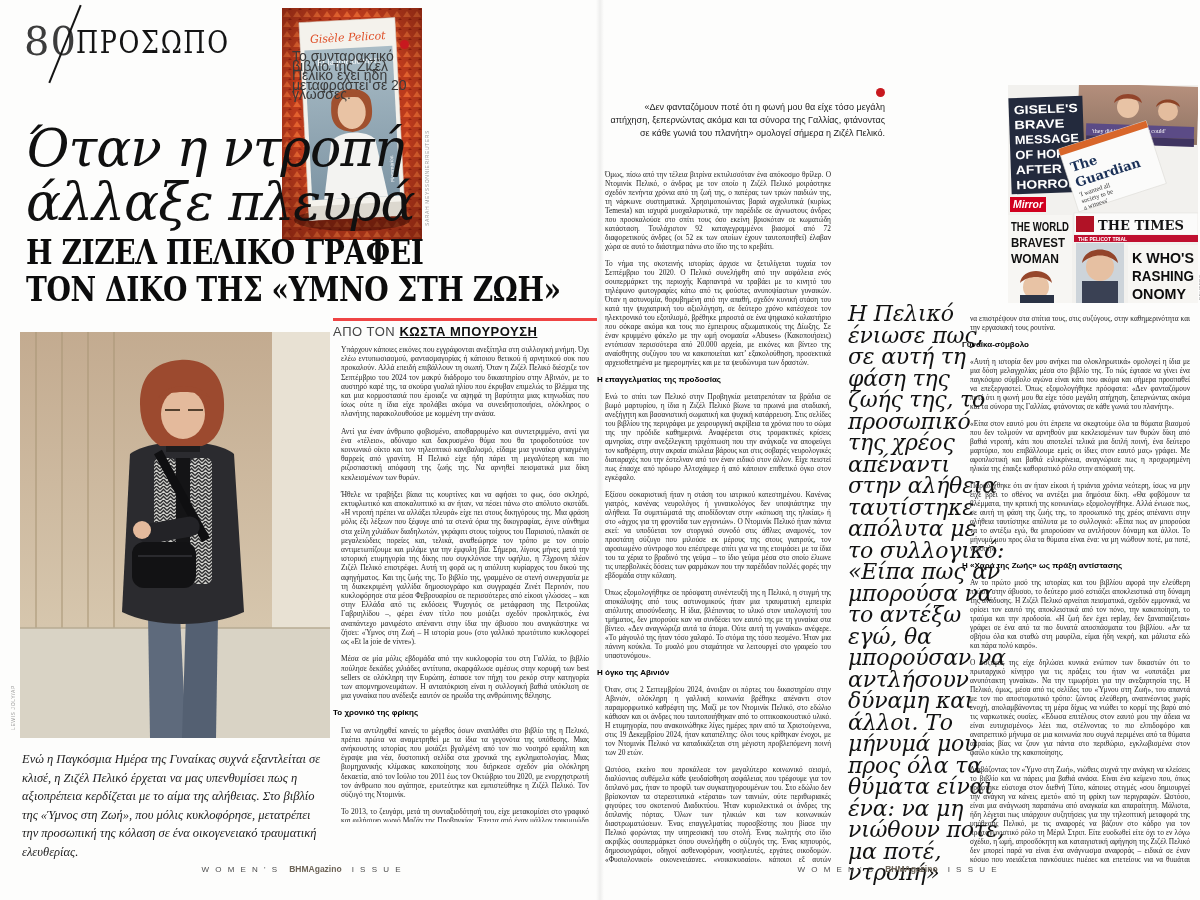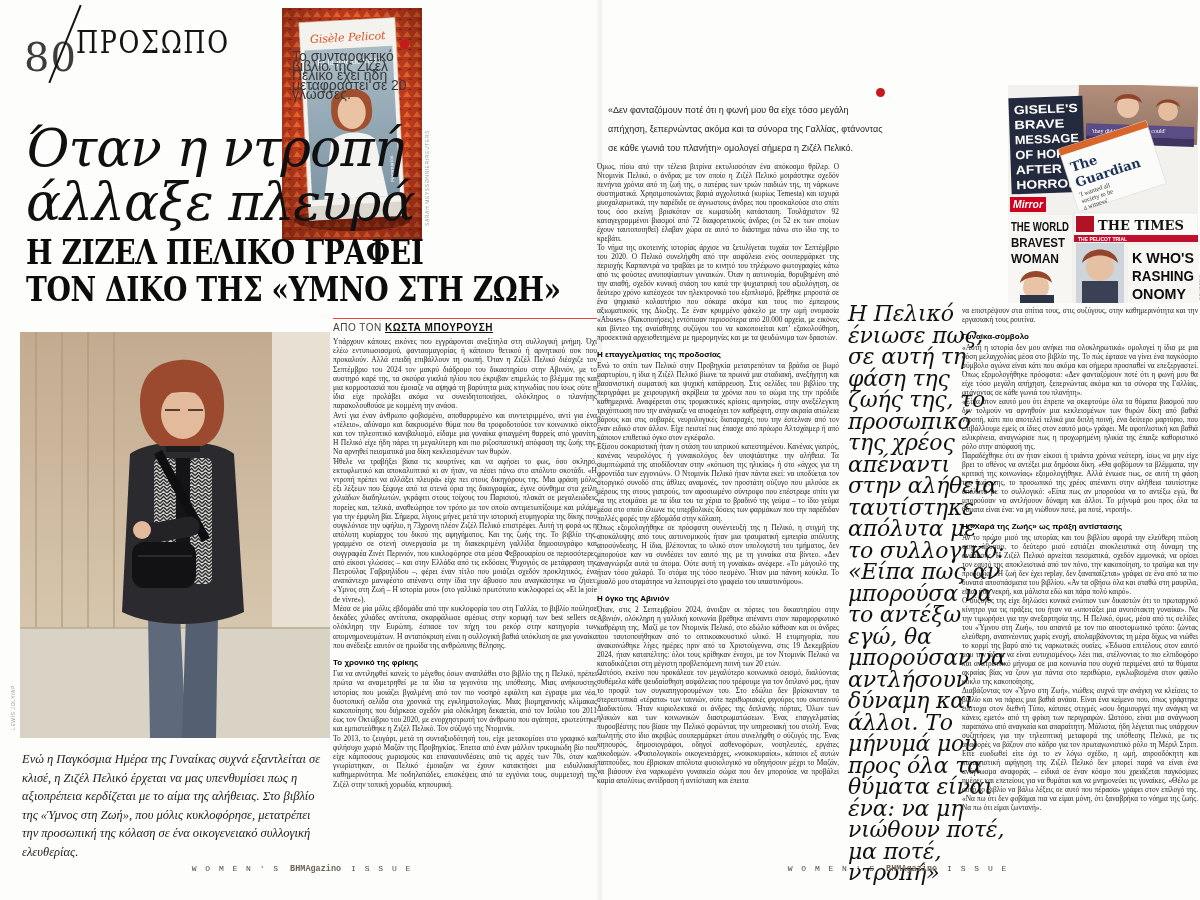--- a/index.html
+++ b/index.html
@@ -1,68 +1,68 @@
 <!DOCTYPE html>
 <html lang="el"><head>
 <meta charset="utf-8">
 <style>
   html,body{margin:0;padding:0;background:#ffffff;}
   .spread{position:relative;width:1200px;height:900px;background:#fdfdfc;overflow:hidden;
           font-family:"Liberation Serif",serif;color:#1b1b1b;}
   .abs{position:absolute;}
   
-  .folio-number{left:24px;top:18px;font-family:"DejaVu Serif",serif;font-size:40px;color:#3c3c3c;letter-spacing:1px;margin-top:16px;}
+  .folio-number{left:24px;top:18px;font-family:"DejaVu Serif",serif;font-size:40px;color:#3c3c3c;letter-spacing:1px;}
   .folio-slash{left:64px;top:2px;width:2px;height:84px;background:#141414;transform:rotate(22deg);}
   .folio-section{left:76px;top:24px;font-family:"DejaVu Serif",serif;font-size:31px;color:#141414;
                  letter-spacing:2px;transform:scaleX(.82);transform-origin:left top;}
   
   .book-fig{left:282px;top:8px;width:140px;height:232px;}
   .book-credit{left:424px;top:226px;transform:rotate(-90deg);transform-origin:left top;
                font-family:"Liberation Sans",sans-serif;font-size:5px;color:#9a9a9a;letter-spacing:.6px;white-space:nowrap;}
   .book-note{left:292px;top:52px;width:116px;text-align:left;font-family:"Liberation Sans",sans-serif;
              font-size:14px;line-height:9.6px;color:#3a3a3a;}
   .dot{width:9px;height:9px;border-radius:50%;background:#c8191f;}
   .dot-book{left:400px;top:40px;}
   
   .hl-script{left:26px;font-family:"DejaVu Serif",serif;font-style:italic;font-weight:400;
              font-size:52px;letter-spacing:-1px;color:#101010;white-space:nowrap;}
   .hl-script.l1{top:118px;} .hl-script.l2{top:172px;}
   .hl-caps{left:26px;font-family:"DejaVu Serif",serif;font-weight:700;font-size:33px;color:#0c0c0c;
            white-space:nowrap;transform:scaleX(.85);transform-origin:left top;letter-spacing:-.5px;}
   .hl-caps.l1{top:233px;} .hl-caps.l2{top:270px;}
   
-  .byline{left:333px;top:318px;width:264px;border-top:1px solid #ef4444;padding-top:3px;
-          font-family:"Liberation Sans",sans-serif;font-size:10px;letter-spacing:.5px;color:#454545;}
+  .byline{left:333px;top:318px;width:264px;border-top:3px solid #ef4444;padding-top:3px;
+          font-family:"Liberation Sans",sans-serif;font-size:13px;letter-spacing:.5px;color:#454545;}
   .byline b{color:#101010;text-decoration:underline;}
   
   .body-col{text-align:justify;color:#1d1d1d;}
-  .body-col p{margin:0;}
+  .body-col p{margin:8px;}
   .body-col .subhead{font-family:"Liberation Sans",sans-serif;font-weight:bold;font-size:8px;
                      margin:8px 0 2px;text-align:left;color:#000;}
   .col-left{left:333px;top:337px;width:264px;height:485px;font-size:7.5px;line-height:9.2px;overflow:hidden;}
   .col-main{left:597px;top:162px;width:242px;height:700px;font-size:7.4px;line-height:9.0px;overflow:hidden;}
   .col-right{left:962px;top:306px;width:236px;height:556px;font-size:7.4px;line-height:9.0px;overflow:hidden;}
   
   .photo-fig{left:20px;top:332px;width:310px;height:406px;}
   .photo-credit{left:10px;top:730px;transform:rotate(-90deg);transform-origin:left top;
                 font-family:"Liberation Sans",sans-serif;font-size:5px;color:#9a9a9a;letter-spacing:.6px;white-space:nowrap;}
   .caption{left:22px;top:750px;width:304px;font-style:italic;font-size:12.5px;line-height:18.5px;color:#1c1c1c;}
   
   .dot-quote{left:876px;top:88px;}
-  .top-quote{left:608px;top:101px;width:277px;font-family:"Liberation Sans",sans-serif;
-             font-size:9px;line-height:19px;color:#222;}
+  .top-quote{left:608px;top:101px;width:277px;text-align:right;font-family:"Liberation Sans",sans-serif;
+             font-size:9px;line-height:13px;color:#222;}
   
   .pull-quote{left:848px;top:303px;width:158px;font-family:"DejaVu Serif",serif;font-style:italic;
               font-size:22px;line-height:21.5px;color:#121212;letter-spacing:-.2px;}
   
   .news-fig{left:1008px;top:85px;width:190px;height:218px;}
   .news-credit{left:1199px;top:300px;transform:rotate(-90deg);transform-origin:left top;
                font-family:"Liberation Sans",sans-serif;font-size:4.5px;color:#9a9a9a;letter-spacing:.6px;white-space:nowrap;}
   
-  .footer{top:864px;width:280px;text-align:center;font-family:Liberation Mono, monospace;font-size:8px;
+  .footer{top:864px;width:280px;text-align:center;font-family:Liberation Sans, sans-serif;font-size:8px;
           letter-spacing:2px;color:#4c4c4c;white-space:nowrap;}
   .footer .brand{font-weight:bold;letter-spacing:0;color:#6d6457;font-size:8.5px;padding:0 10px;}
   .footer-left{left:162px;} .footer-right{left:758px;}
   .gutter{left:596px;top:0;width:8px;height:900px;
           background:linear-gradient(90deg,rgba(0,0,0,0),rgba(0,0,0,.06),rgba(0,0,0,0));}
 </style>
 </head>
 <body>
 
 <div class="spread">
@@ -154,21 +154,21 @@
       <line x1="118" y1="224" x2="172" y2="224" stroke="#2a2a2e" stroke-width="2"></line>
       <rect x="146" y="100" width="34" height="20" fill="#1c1c1e"></rect>
       <path d="M160,28 C190,26 206,46 204,78 C203,98 194,110 182,114 L140,114 C128,106 120,92 120,72 C120,44 134,30 160,28 Z" fill="#9c4a2f"></path>
       <ellipse cx="163" cy="82" rx="22" ry="25" fill="#e4ba9c"></ellipse>
       <path d="M138,66 C146,50 182,50 190,66 C180,58 148,58 138,66 Z" fill="#9c4a2f"></path>
       <path d="M145,78 h15 M168,78 h15" stroke="#54402e" stroke-width="2" fill="none"></path>
     </g>
   </svg>
   <div class="abs photo-credit">LEWIS JOLY/AP</div>
 
-  <div class="abs caption">Ενώ η Παγκόσμια Ημέρα της Γυναίκας συχνά εξαντλείται σε κλισέ, η Ζιζέλ Πελικό έρχεται να μας υπενθυμίσει πως η αξιοπρέπεια κερδίζεται με το αίμα της αλήθειας. Στο βιβλίο της «Ύμνος στη Ζωή», που μόλις κυκλοφόρησε, μετατρέπει την προσωπική της κόλαση σε ένα οικογενειακό συλλογική ελευθερίας.</div>
+  <div class="abs caption">Ενώ η Παγκόσμια Ημέρα της Γυναίκας συχνά εξαντλείται σε κλισέ, η Ζιζέλ Πελικό έρχεται να μας υπενθυμίσει πως η αξιοπρέπεια κερδίζεται με το αίμα της αλήθειας. Στο βιβλίο της «Ύμνος στη Ζωή», που μόλις κυκλοφόρησε, μετατρέπει την προσωπική της κόλαση σε ένα οικογενειακό τραυματική ελευθερίας.</div>
 
   <div class="abs body-col col-left">
       <p class="para">Υπάρχουν κάποιες εικόνες που εγγράφονται ανεξίτηλα στη συλλογική μνήμη. Όχι ελέω εντυπωσιασμού, φαντασμαγορίας ή κάποιου θετικού ή αρνητικού σοκ που προκαλούν. Αλλά επειδή επιβάλλουν τη σιωπή. Όταν η Ζιζέλ Πελικό διέσχιζε τον Σεπτέμβριο του 2024 τον μακρύ διάδρομο του δικαστηρίου στην Αβινιόν, με το αυστηρό καρέ της, τα σκούρα γυαλιά ηλίου που έκρυβαν επιμελώς το βλέμμα της και μια κορμοστασιά που έμοιαζε να αψηφά τη βαρύτητα μιας κτηνωδίας που ίσως ούτε η ίδια είχε προλάβει ακόμα να συνειδητοποιήσει, ολόκληρος ο πλανήτης παρακολουθούσε με κομμένη την ανάσα.</p>
       <p class="para">Αντί για έναν άνθρωπο φοβισμένο, αποθαρρυμένο και συντετριμμένο, αντί για ένα «τέλειο», αδύναμο και δακρυσμένο θύμα που θα τροφοδοτούσε τον κοινωνικό οίκτο και τον τηλεοπτικό κανιβαλισμό, είδαμε μια γυναίκα φτιαγμένη θαρρείς από γρανίτη. Η Πελικό είχε ήδη πάρει τη μεγαλύτερη και πιο ριζοσπαστική απόφαση της ζωής της. Να αρνηθεί πεισματικά μια δίκη κεκλεισμένων των θυρών.</p>
       <p class="para">Ήθελε να τραβήξει βίαια τις κουρτίνες και να αφήσει το φως, όσο σκληρό, εκτυφλωτικό και αποκαλυπτικό κι αν ήταν, να πέσει πάνω στο απόλυτο σκοτάδι. «Η ντροπή πρέπει να αλλάξει πλευρά» είχε πει στους δικηγόρους της. Μια φράση μόλις έξι λέξεων που ξέφυγε από τα στενά όρια της δικογραφίας, έγινε σύνθημα στα χείλη χιλιάδων διαδηλωτών, γκράφιτι στους τοίχους του Παρισιού, πλακάτ σε μεγαλειώδεις πορείες και, τελικά, αναθεώρησε τον τρόπο με τον οποίο αντιμετωπίζουμε και μιλάμε για την έμφυλη βία. Σήμερα, λίγους μήνες μετά την ιστορική ετυμηγορία της δίκης που συγκλόνισε την υφήλιο, η 73χρονη πλέον Ζιζέλ Πελικό επιστρέφει. Αυτή τη φορά ως η απόλυτη κυρίαρχος του δικού της αφηγήματος. Και της ζωής της. Το βιβλίο της, γραμμένο σε στενή συνεργασία με τη διακεκριμένη γαλλίδα δημοσιογράφο και συγγραφέα Ζινέτ Περινιόν, που κυκλοφόρησε στα μέσα Φεβρουαρίου σε περισσότερες από είκοσι γλώσσες – και στην Ελλάδα από τις εκδόσεις Ψυχογιός σε μετάφραση της Πετρούλας Γαβριηλίδου –, φέρει έναν τίτλο που μοιάζει σχεδόν προκλητικός, ένα αναπάντεχο μανιφέστο απέναντι στην ίδια την άβυσσο που αναγκάστηκε να ζήσει: «Ύμνος στη Ζωή – Η ιστορία μου» (στο γαλλικό πρωτότυπο κυκλοφορεί ως «Et la joie de vivre»).</p>
       <p class="para">Μέσα σε μία μόλις εβδομάδα από την κυκλοφορία του στη Γαλλία, το βιβλίο πούλησε δεκάδες χιλιάδες αντίτυπα, σκαρφάλωσε αμέσως στην κορυφή των best sellers σε ολόκληρη την Ευρώπη, έσπασε τον πήχη του ρεκόρ στην κατηγορία των απομνημονευμάτων. Η ανταπόκριση είναι η συλλογική βαθιά υπόκλιση σε μια γυναίκα που ανέδειξε εαυτόν σε ηρωίδα της ανθρώπινης θέλησης.</p>
       <h4 class="subhead">Το χρονικό της φρίκης</h4>
       <p class="para">Για να αντιληφθεί κανείς το μέγεθος όσων αναπλάθει στο βιβλίο της η Πελικό, πρέπει πρώτα να αναμετρηθεί με τα ίδια τα γεγονότα της υπόθεσης. Μιας ανήκουστης ιστορίας που μοιάζει βγαλμένη από τον πιο νοσηρό εφιάλτη και έγραψε μια νέα, δυστοπική σελίδα στα χρονικά της εγκληματολογίας. Μιας βιομηχανικής κλίμακας κακοποίησης που διήρκεσε σχεδόν μία ολόκληρη δεκαετία, από τον Ιούλιο του 2011 έως τον Οκτώβριο του 2020, με ενορχηστρωτή τον άνθρωπο που αγάπησε, ερωτεύτηκε και εμπιστεύθηκε η Ζιζέλ Πελικό. Τον σύζυγό της Ντομινίκ.</p>
       <p class="para">Το 2013, το ζευγάρι, μετά τη συνταξιοδότησή του, είχε μετακομίσει στο γραφικό και φιλήσυχο χωριό Μαζάν της Προβηγκίας. Έπειτα από έναν μάλλον τρικυμιώδη βίο που είχε κάμποσους χωρισμούς και επανασυνδέσεις από τις αρχές των 70s, όταν και γνωρίστηκαν, οι Πελικό έμοιαζαν να έχουν κατακτήσει μια ειδυλλιακή καθημερινότητα. Με ποδηλατάδες, επισκέψεις από τα εγγόνια τους, συμμετοχή της Ζιζέλ στην τοπική χορωδία, κηπουρική.</p>
     </div>

